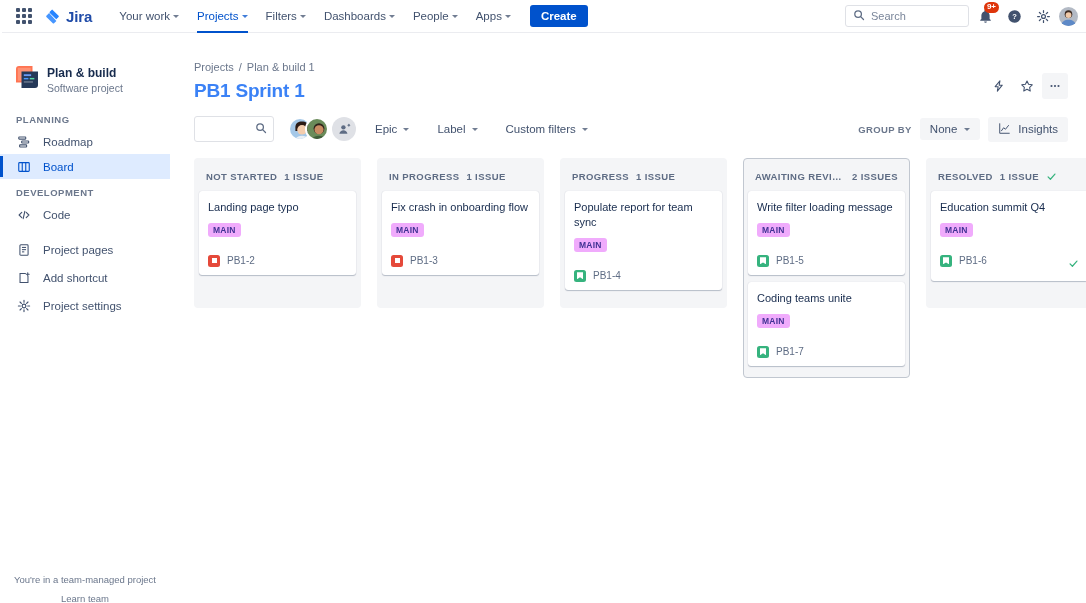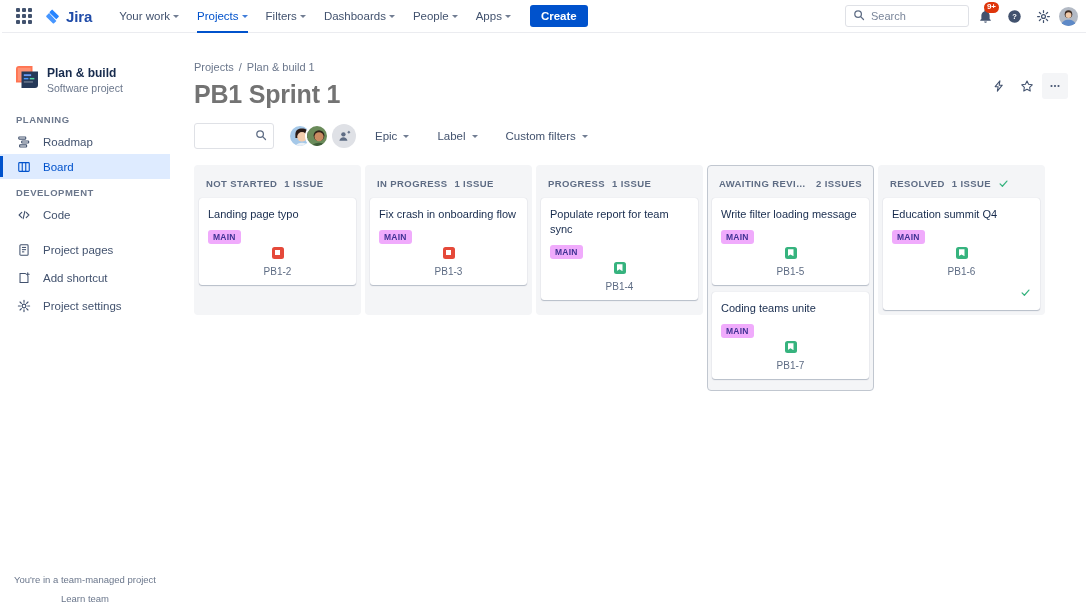--- a/index.html
+++ b/index.html
@@ -89,21 +89,21 @@
   .sidebar-foot {
     position:absolute; bottom:16px; left:0; width:170px; text-align:center;
   }
   .foot-a { font-size:9.5px; color:#6b778c; }
   .foot-b { font-size:9.5px; color:#6b778c; margin-top:8px; cursor:pointer; }
 
   
   .content { position:absolute; top:33px; left:170px; width:916px; height:570px; background:#fff; }
   .crumbs { display:flex; align-items:center; gap:5px; font-size:11px; color:#6b778c; padding:28px 0 0 24px; }
   .crumbs a { color:#6b778c; text-decoration:none; cursor:pointer; }
-  .page-title { font-size:25px; font-weight:700; color:#737373; padding:7px 0 0 24px; letter-spacing:-0.2px; }
+  .page-title { font-size:19px; font-weight:700; color:#3b82f6; padding:7px 0 0 24px; letter-spacing:-0.2px; }
   .head-actions { position:absolute; top:40px; right:18px; display:flex; align-items:center; gap:2px; }
   .hact {
     width:26px; height:26px; display:flex; align-items:center; justify-content:center;
     border-radius:3px; cursor:pointer; color:#42526e;
   }
   .hact.boxed { background:#f4f5f7; }
 
   .toolbar { display:flex; align-items:center; padding:14px 18px 0 24px; gap:0; }
   .tsearch {
     display:flex; align-items:center; width:80px; height:26px; border:1px solid #dfe1e6;
@@ -125,40 +125,40 @@
     padding:5px 9px; border-radius:3px; cursor:pointer; margin-left:10px; font-weight:400;
   }
   .toolbar-right { margin-left:auto; display:flex; align-items:center; gap:8px; }
   .groupby-lab { font-size:9.5px; font-weight:700; color:#6b778c; letter-spacing:.4px; }
   .gbtn {
     display:flex; align-items:center; gap:7px; font-size:11.5px; font-weight:500; color:#42526e;
     background:#f4f5f7; border-radius:3px; padding:5px 10px; cursor:pointer;
   }
 
   
-  .board { display:flex; gap:4px; padding:16px 18px 0 24px; align-items:flex-start; }
+  .board { display:flex; gap:16px; padding:16px 18px 0 24px; align-items:flex-start; }
   .col { width:167px; background:#f4f5f7; border-radius:4px; padding:5px; flex:none; }
   .col.highlight { border:1px solid #c1c7d0; padding:4px; }
   .col-head { display:flex; align-items:center; gap:7px; padding:8px 7px 9px 7px; }
   .col-title {
     font-size:9.5px; font-weight:700; color:#5e6c84; letter-spacing:.4px;
     white-space:nowrap; overflow:hidden; text-overflow:ellipsis; max-width:98px;
   }
   .col-count { font-size:9.5px; font-weight:700; color:#5e6c84; letter-spacing:.4px; white-space:nowrap; }
   .col-body { min-height:112px; }
   .card {
     background:#fff; border-radius:3px; padding:9px 9px 8px 9px; margin-bottom:7px;
     box-shadow:0 1px 1px rgba(9,30,66,.25), 0 0 1px rgba(9,30,66,.18); cursor:pointer;
   }
   .card-title { font-size:11px; color:#172b4d; line-height:1.35; }
   .epic-tag {
     display:inline-block; margin-top:8px; background:#f0abfc; color:#403294;
     font-size:8.5px; font-weight:700; letter-spacing:.25px; border-radius:3px; padding:2px 5px;
   }
-  .card-foot { display:flex; align-items:center; gap:7px; margin-top:3px;flex-direction:column; }
+  .card-foot { display:flex; align-items:flex-start; gap:7px; margin-top:18px; }
   .type-ico { width:12px; height:12px; border-radius:2.5px; display:flex; align-items:center;
     justify-content:center; flex:none; }
   .type-bug { background:#e5493a; }
   .type-story { background:#36b37e; }
   .type-ico .glyph { width:5px; height:5px; background:#fff; }
   .type-story .glyph { clip-path: polygon(0 0, 100% 0, 100% 100%, 50% 72%, 0 100%); width:6px; height:7px; }
   .issue-key { font-size:10px; color:#5e6c84; }
   .done-check { margin-left:auto; color:#36b37e; }
 </style>
 </head>
@@ -426,20 +426,36 @@
       </div>
       <div class="fdrop">
         <span>Label</span>
         <span class="caret"></span>
       </div>
       <div class="fdrop">
         <span>Custom filters</span>
         <span class="caret"></span>
       </div>
 
+      <div class="toolbar-right">
+        <span class="groupby-lab">GROUP BY</span>
+        <div class="gbtn">
+          <span>None</span>
+          <span class="caret"></span>
+        </div>
+        <div class="gbtn">
+          <span>
+            <svg width="13" height="13" viewBox="0 0 24 24" fill="none" stroke="#42526e" stroke-width="1.8" stroke-linecap="round" stroke-linejoin="round">
+              <polyline points="3.2,3.2 3.2,20.8 20.8,20.8"></polyline>
+              <polyline points="6.4,16.2 10.4,10.6 13.8,13.4 19.4,6.4"></polyline>
+            </svg>
+          </span>
+          <span>Insights</span>
+        </div>
+      </div>
     </div>
 
     <div class="board">
 
       <div class="col">
         <div class="col-head">
           <span class="col-title">NOT STARTED</span>
           <span class="col-count">1 ISSUE</span>
         </div>
         <div class="col-body">

